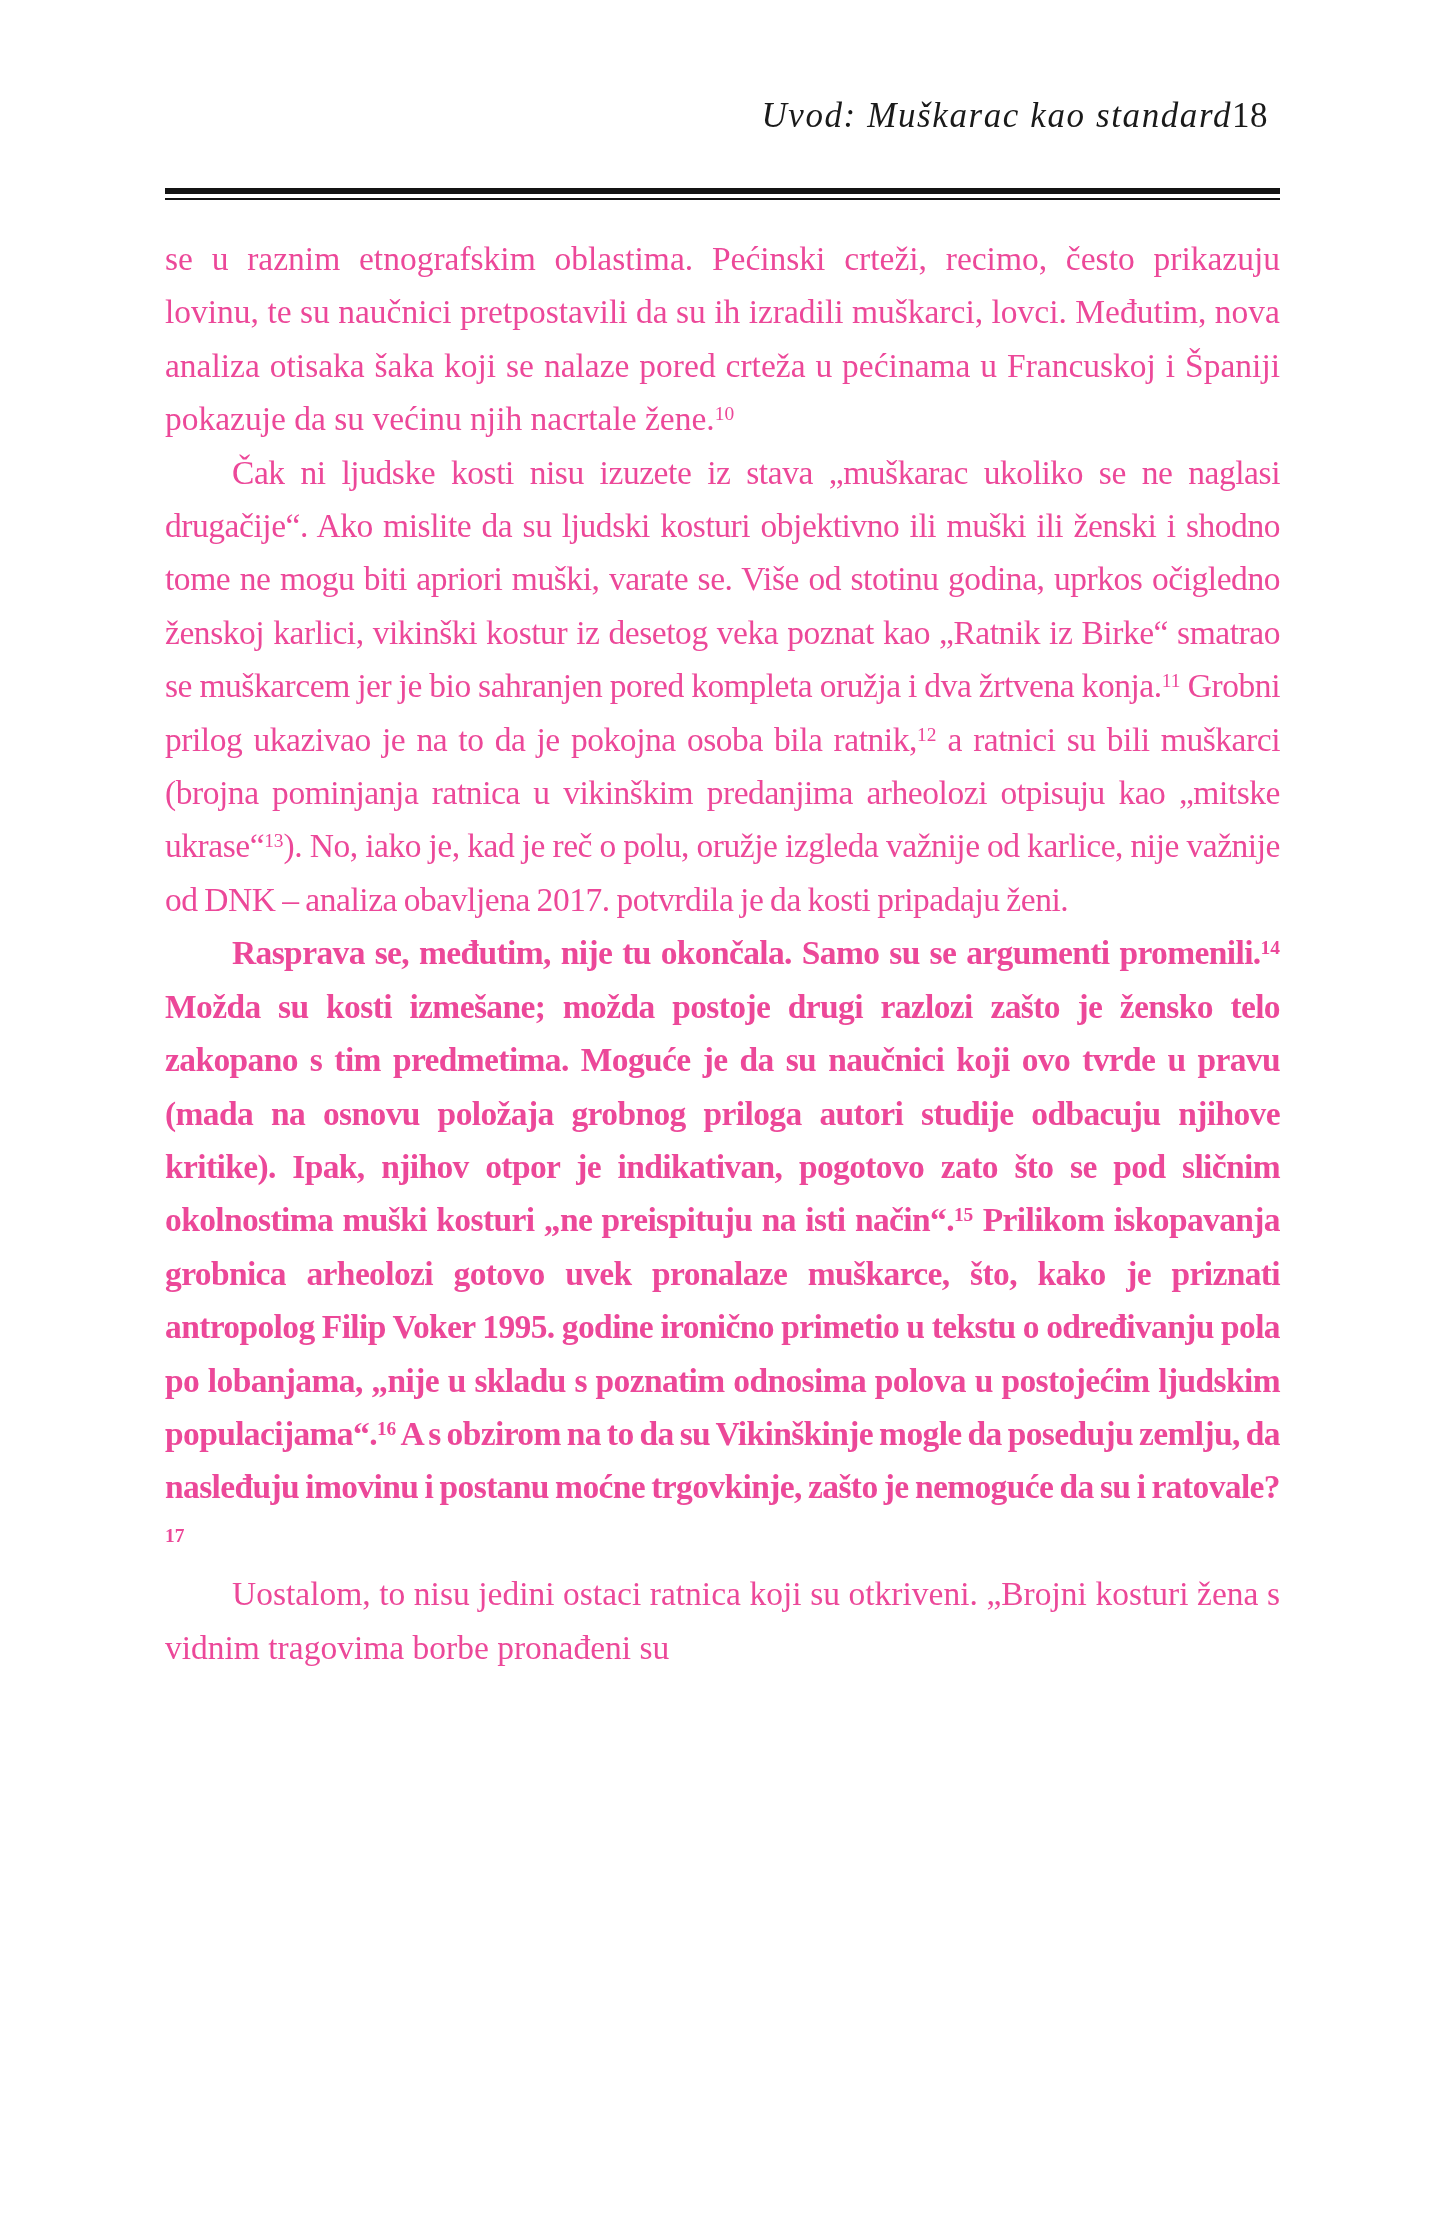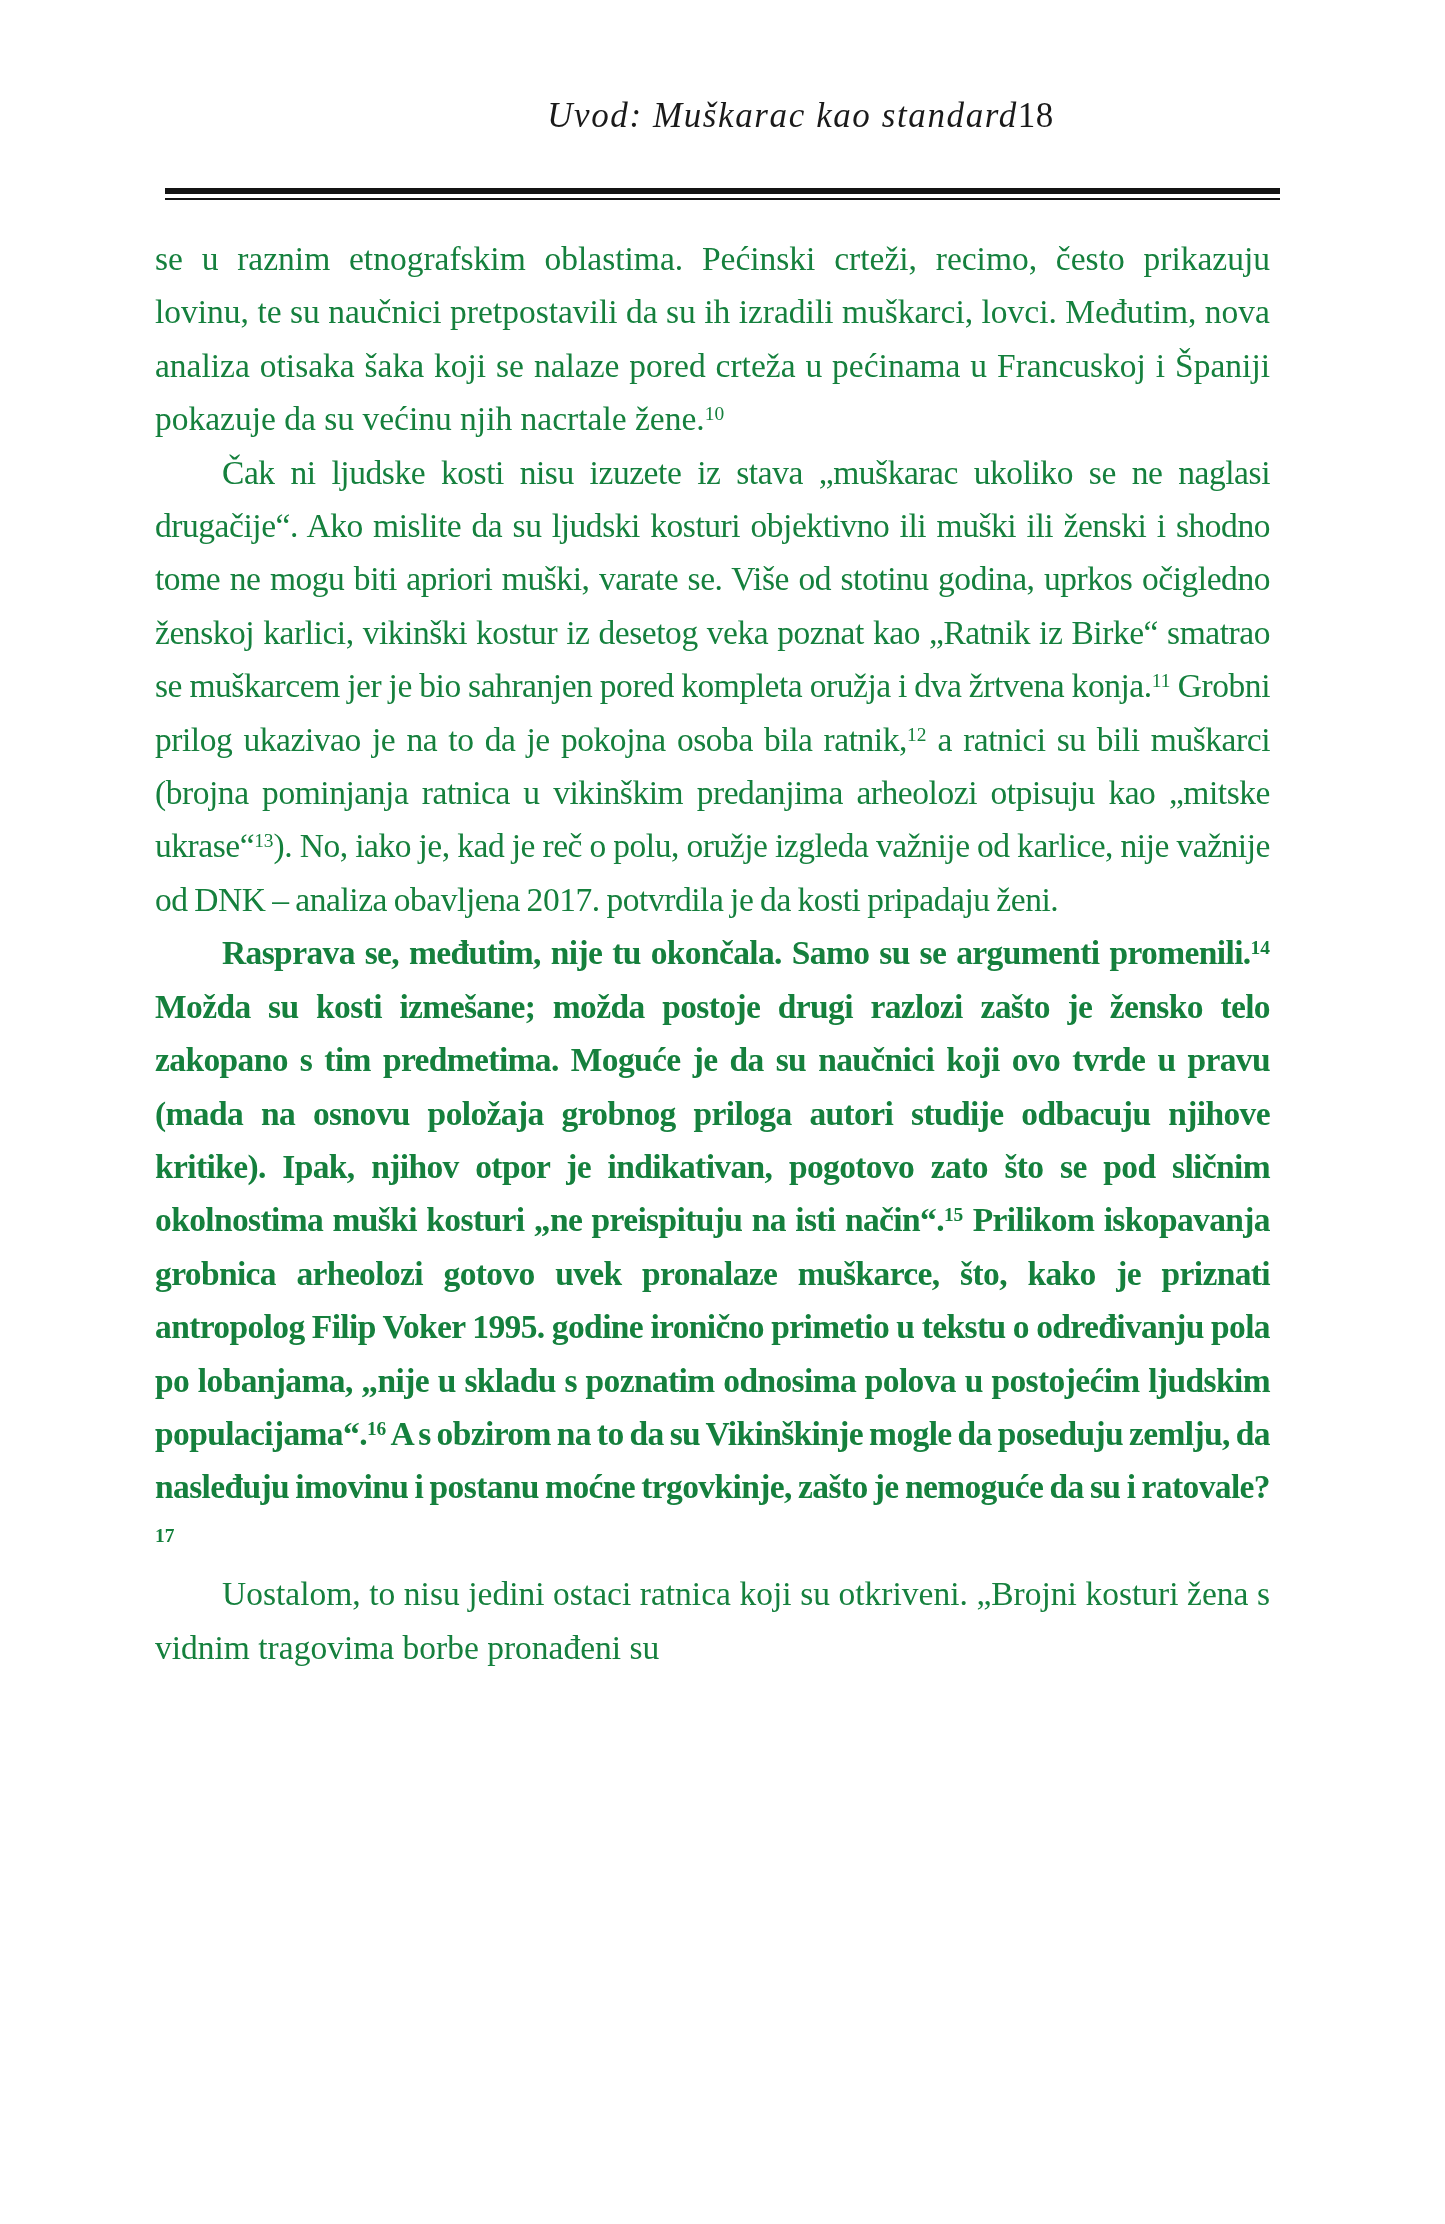--- a/index.html
+++ b/index.html
@@ -27,21 +27,21 @@
 
   
   .running-head {
     position: absolute;
     left: 165px;
     right: 165px;
     top: 96px;
     height: 64px;
     display: flex;
     align-items: baseline;
-    justify-content: center;
+    justify-content: flex-end;
   }
   .running-head .rh-title {
     font-style: italic;
     font-size: 35px;
     letter-spacing: 1.6px;
     color: #1a1a1a;
     white-space: nowrap;
     margin-left: 168px;
   }
   .running-head .rh-folio {
@@ -67,29 +67,29 @@
     background: transparent;
   }
   .head-rule .rule-thin {
     height: 2px;
     background: #141414;
   }
 
   
   .textblock {
     position: absolute;
-    left: 155px;
+    left: 165px;
     top: 232px;
     width: 1115px;
     font-size: 33.5px;
     line-height: 53.4px;
     text-align: justify;
     text-justify: inter-word;
     hyphens: manual;
-    color: #15803d;
+    color: #ec4899;
   }
   .textblock p {
     margin: 0;
     text-indent: 0;
   }
   .textblock p + p {
     text-indent: 2.0em;
   }
   
   .tight {

